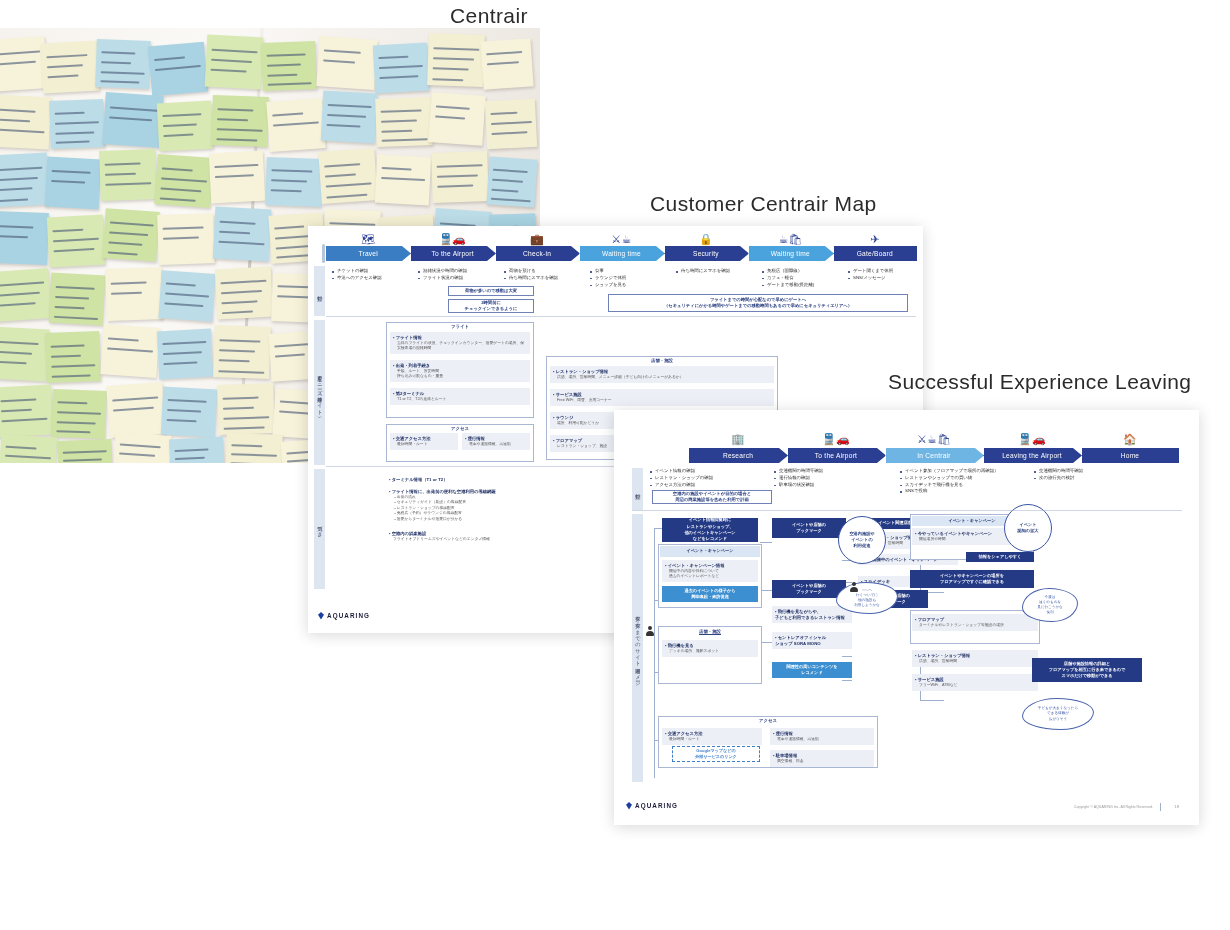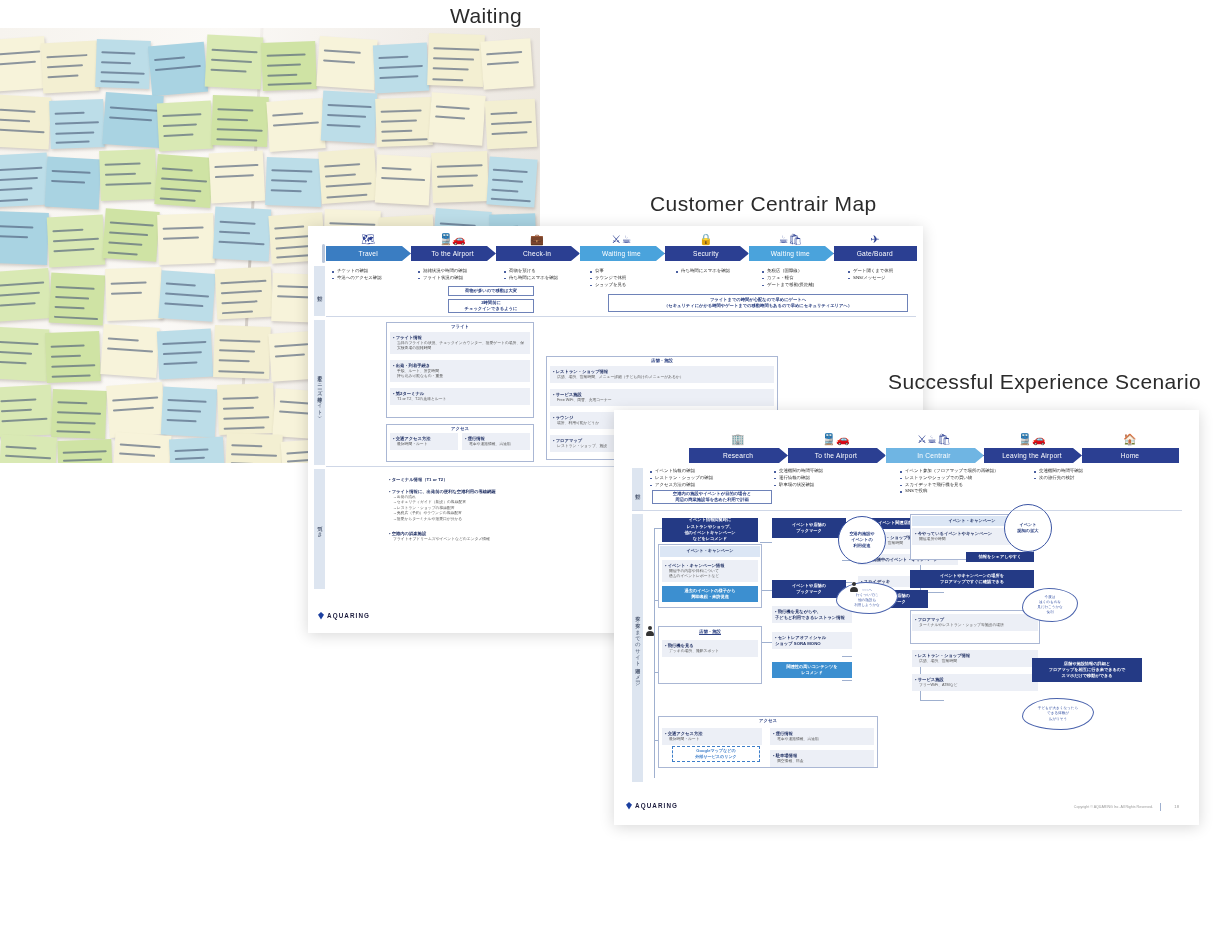--- a/index.html
+++ b/index.html
@@ -159,21 +159,21 @@
     width:6px;height:7.5px;background:#1b3fa0;
     clip-path:polygon(50% 0,100% 35%,50% 100%,0 35%);
   }
   .footer-logo .word{font-size:6.3px;letter-spacing:1.1px;color:#1a1a3c;font-weight:bold;}
   .copyright{position:absolute;font-size:3.6px;color:#9a9a9a;white-space:nowrap;}
   .pagenum{position:absolute;font-size:4.2px;color:#9a9a9a;}
 </style>
 </head>
 <body>
 
-<div class="slide-title" style="left:450px;top:4px;">Waiting</div>
+<div class="slide-title" style="left:450px;top:4px;">Centrair</div>
 
 <div class="panel" id="workshop-photo">
   <div class="board"></div>
   <div id="notes">
       <div class="note n-y" style="left: -12px; top: 10px; width: 58px; height: 52px; transform: rotate(-4deg);">
         <div class="scrib" style="top: 26%; right: 9%;"></div>
         <div class="scrib" style="top: 46%; right: 18%;"></div>
       </div>
       <div class="note n-y2" style="left: 42px; top: 14px; width: 56px; height: 50px; transform: rotate(-3deg);">
         <div class="scrib" style="top: 26%; right: 18%;"></div>
@@ -702,21 +702,21 @@
     <div class="conn" style="left:18px;top:90px;width:590px;height:1px;opacity:.5;"></div>
     <div class="conn" style="left:18px;top:240px;width:590px;height:1px;opacity:.5;"></div>
 
     <div class="footer-logo" style="left:10px;top:386px;">
       <span class="mark"></span>
       <span class="word">AQUARING</span>
     </div>
   </div>
 </div>
 
-<div class="slide-title" style="left:888px;top:370px;">Successful Experience Scenario</div>
+<div class="slide-title" style="left:888px;top:370px;">Successful Experience Leaving</div>
 
 <div class="panel slide" id="scenario-slide" style="left:614px;top:410px;width:585px;height:415px;">
   <div class="slide-inner">
 
     <div class="phase-icons" id="ses-icons" style="top: 18px; height: 17px; left: 75px; width: auto; right: 20px;">
         <div>
           <span style="display: inline-flex; align-items: flex-end; gap: 2px; color: rgb(43, 63, 146); font-size: 11px; line-height: 1;">🏢</span>
         </div>
         <div>
           <span style="display: inline-flex; align-items: flex-end; gap: 2px; color: rgb(43, 63, 146); font-size: 11px; line-height: 1;">🚆🚗</span>

